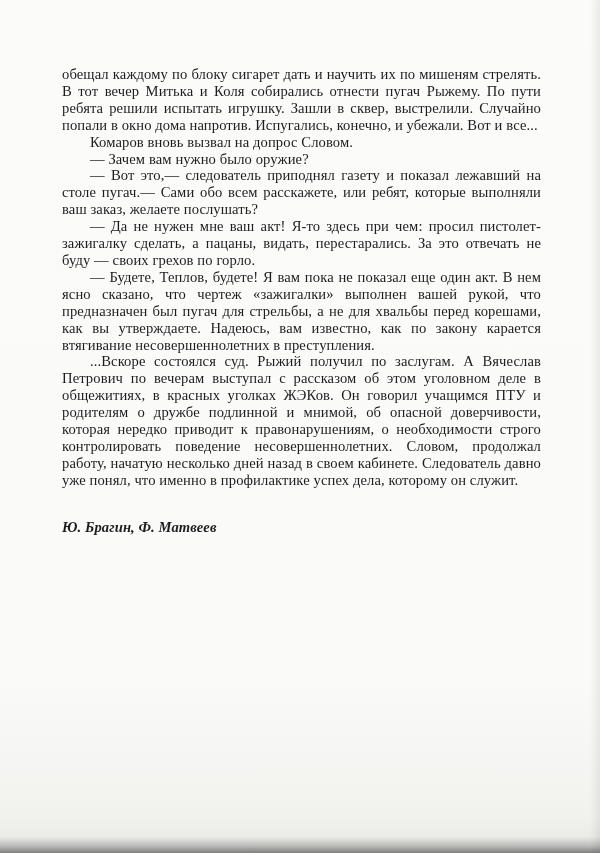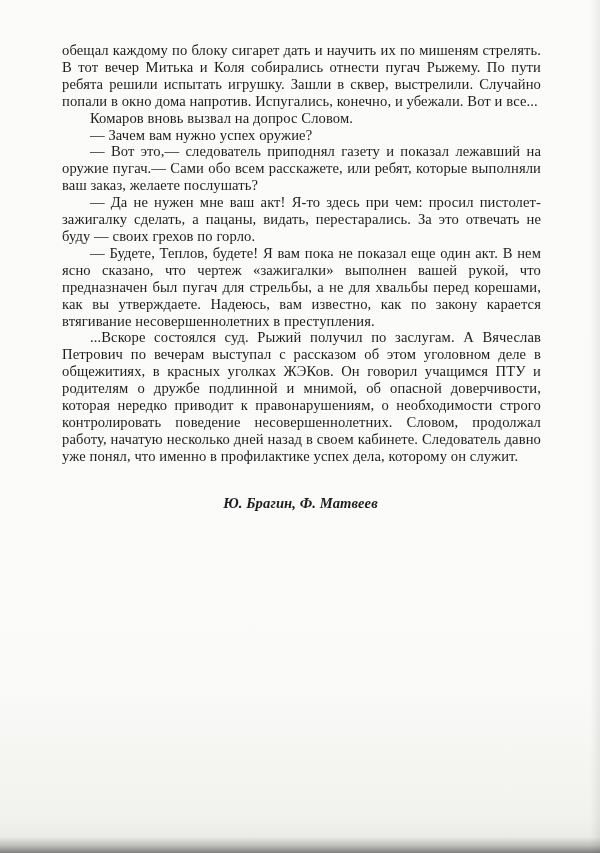--- a/index.html
+++ b/index.html
@@ -26,24 +26,25 @@
     line-height: 16.9px;
     text-align: justify;
     letter-spacing: 0.1px;
   }
   .text-block p {
     margin: 0;
     text-indent: 28px;
   }
   .text-block p.no-indent {
     text-indent: 0;
+    margin-top: 24px;
   }
   .author {
     margin-top: 30px !important;
-    text-align: center;
+    text-align: left;
     text-indent: 0 !important;
     font-style: italic;
     font-weight: bold;
     padding-right: 2px;
   }
   .bottom-shadow {
     position: absolute;
     left: 0;
     bottom: 0;
     width: 100%;
@@ -61,22 +62,22 @@
     pointer-events: none;
   }
 </style>
 </head>
 <body>
 
 <div class="page">
   <div class="text-block">
     <p class="no-indent">обещал каждому по блоку сигарет дать и научить их по мишеням стрелять. В тот вечер Митька и Коля собирались отнести пугач Рыжему. По пути ребята решили испытать игрушку. Зашли в сквер, выстрелили. Случайно попали в окно дома напротив. Испугались, конечно, и убежали. Вот и все...</p>
     <p>Комаров вновь вызвал на допрос Словом.</p>
-    <p>— Зачем вам нужно успех оружие?</p>
-    <p>— Вот это,— следователь приподнял газету и показал лежавший на оружие пугач.— Сами обо всем расскажете, или ребят, которые выполняли ваш заказ, желаете послушать?</p>
+    <p>— Зачем вам нужно было оружие?</p>
+    <p>— Вот это,— следователь приподнял газету и показал лежавший на столе пугач.— Сами обо всем расскажете, или ребят, которые выполняли ваш заказ, желаете послушать?</p>
     <p>— Да не нужен мне ваш акт! Я-то здесь при чем: просил пистолет-зажигалку сделать, а пацаны, видать, перестарались. За это отвечать не буду — своих грехов по горло.</p>
     <p>— Будете, Теплов, будете! Я вам пока не показал еще один акт. В нем ясно сказано, что чертеж «зажигалки» выполнен вашей рукой, что предназначен был пугач для стрельбы, а не для хвальбы перед корешами, как вы утверждаете. Надеюсь, вам известно, как по закону карается втягивание несовершеннолетних в преступления.</p>
     <p>...Вскоре состоялся суд. Рыжий получил по заслугам. А Вячеслав Петрович по вечерам выступал с рассказом об этом уголовном деле в общежитиях, в красных уголках ЖЭКов. Он говорил учащимся ПТУ и родителям о дружбе подлинной и мнимой, об опасной доверчивости, которая нередко приводит к правонарушениям, о необходимости строго контролировать поведение несовершеннолетних. Словом, продолжал работу, начатую несколько дней назад в своем кабинете. Следователь давно уже понял, что именно в профилактике успех дела, которому он служит.</p>
     <p class="author">Ю. Брагин, Ф. Матвеев</p>
   </div>
   <div class="side-shade"></div>
   <div class="bottom-shadow"></div>
 </div>
 
 </body></html>

